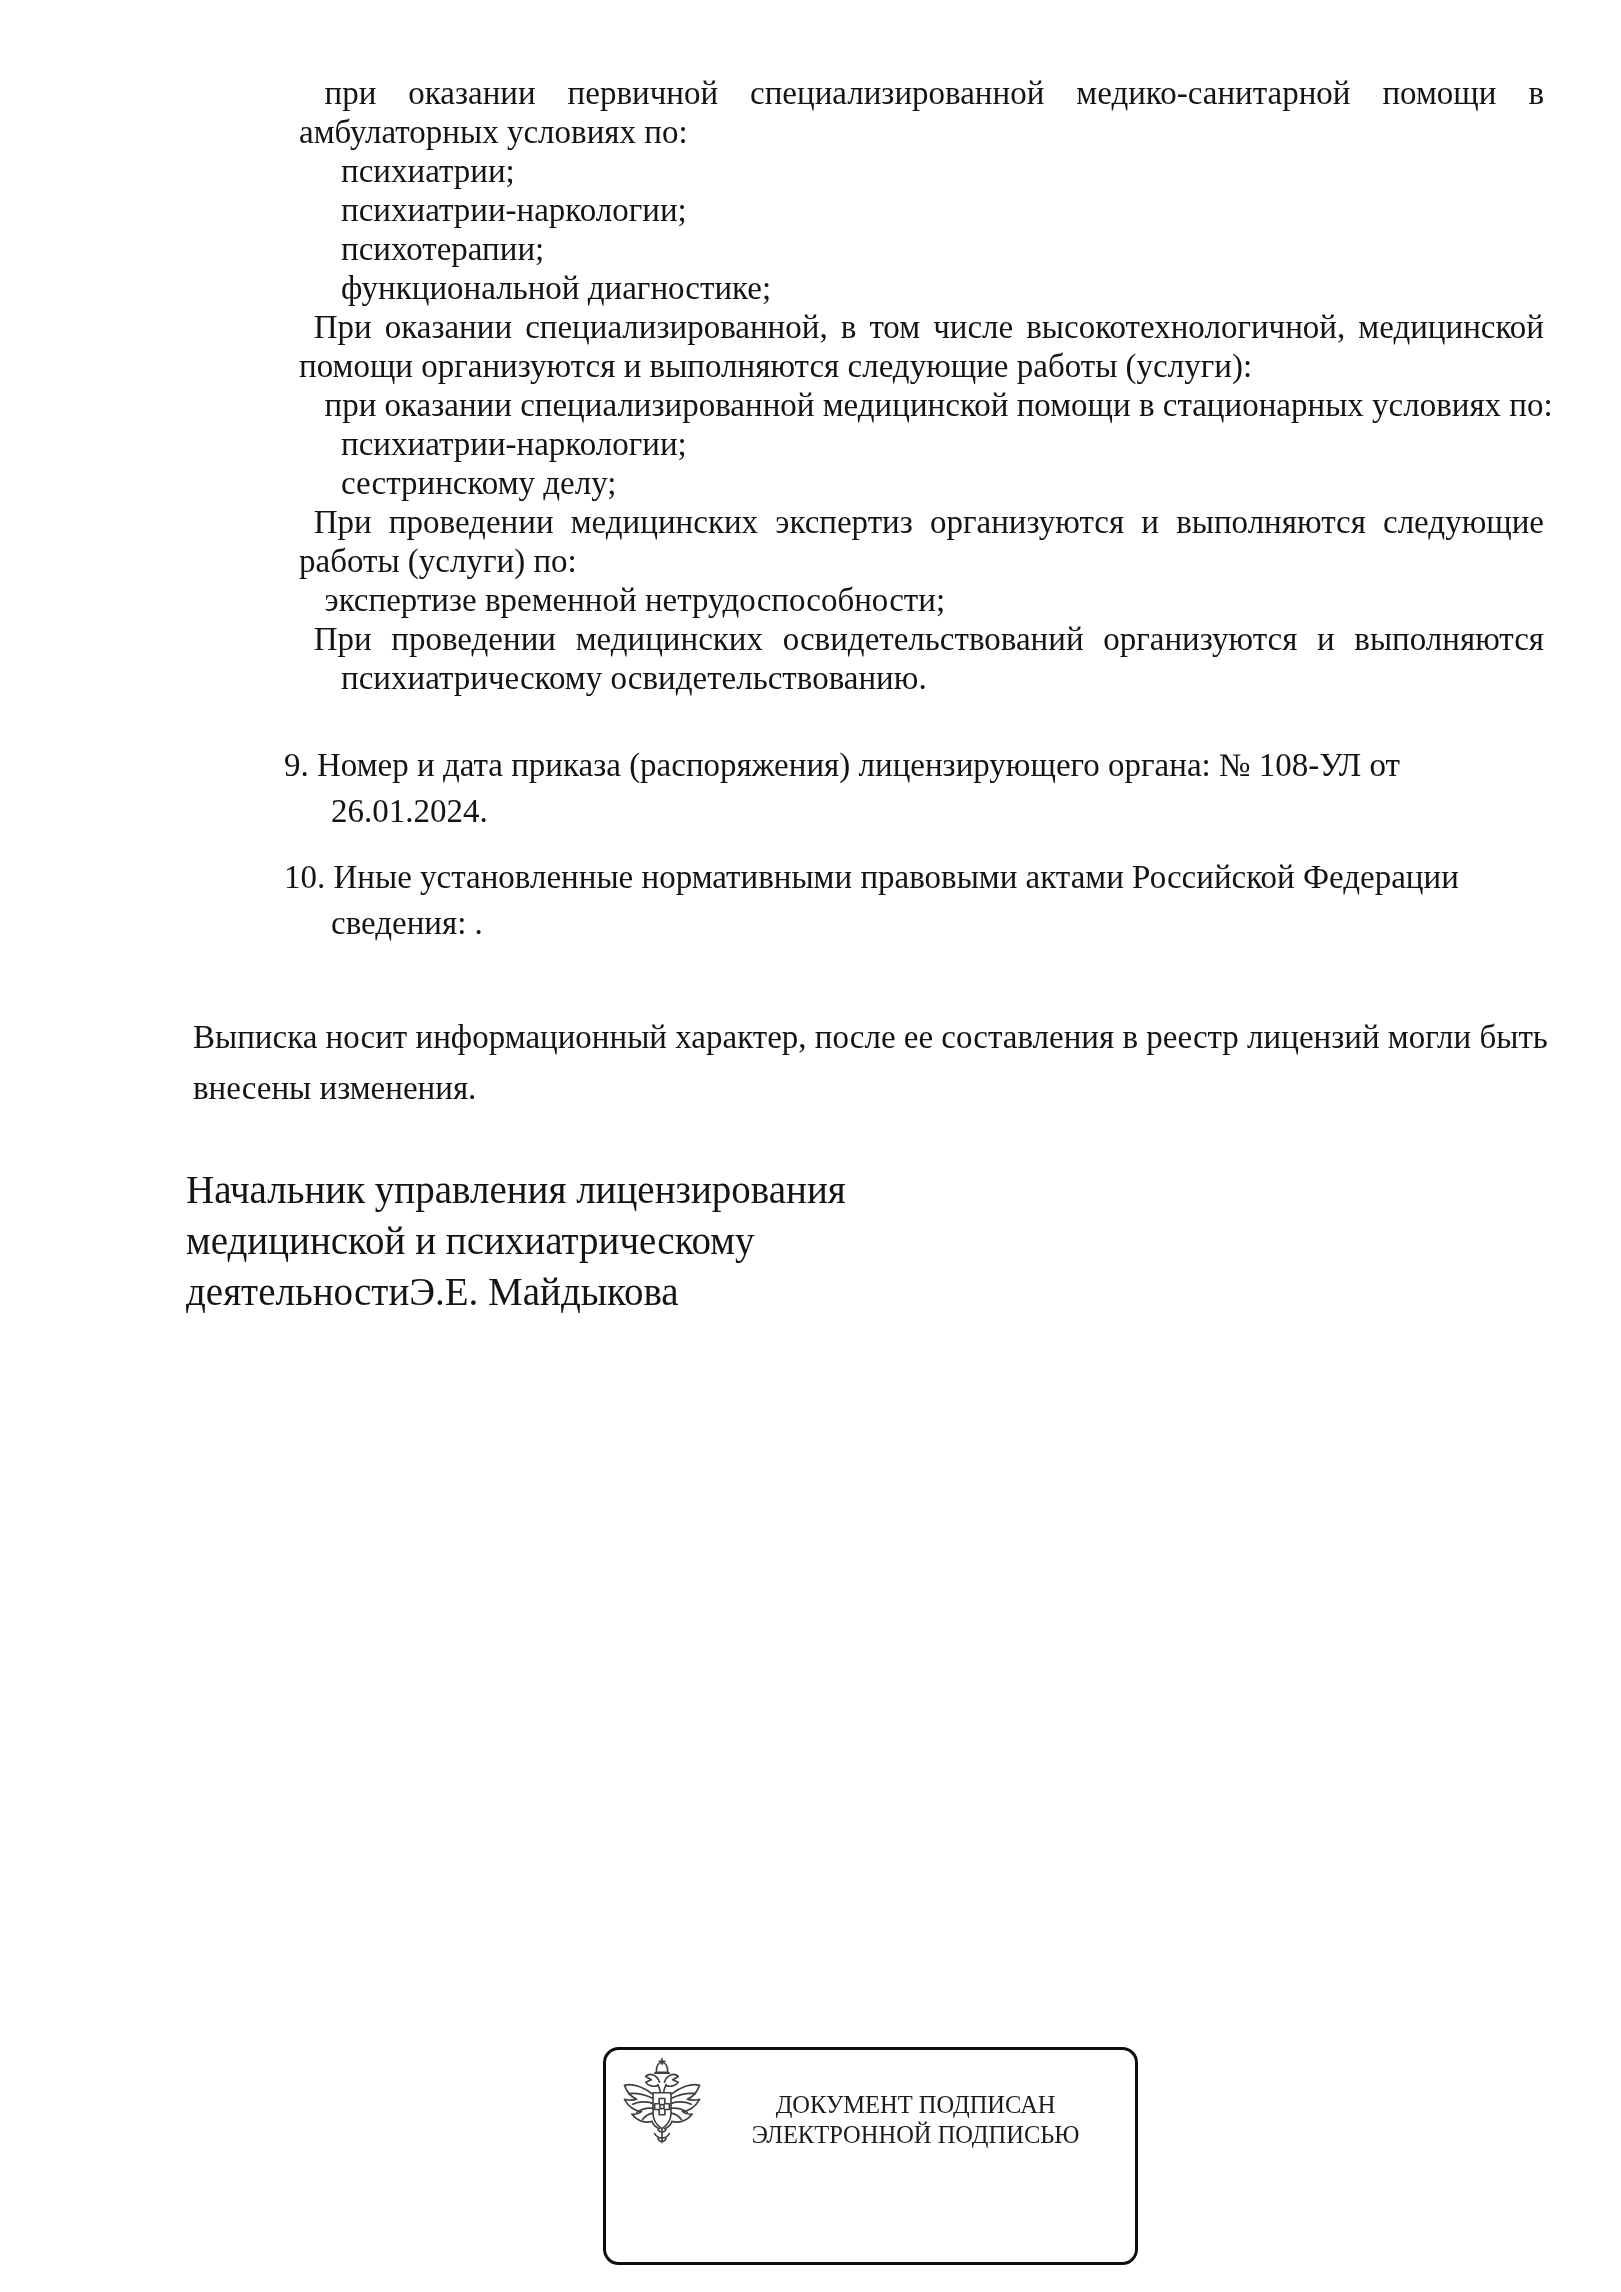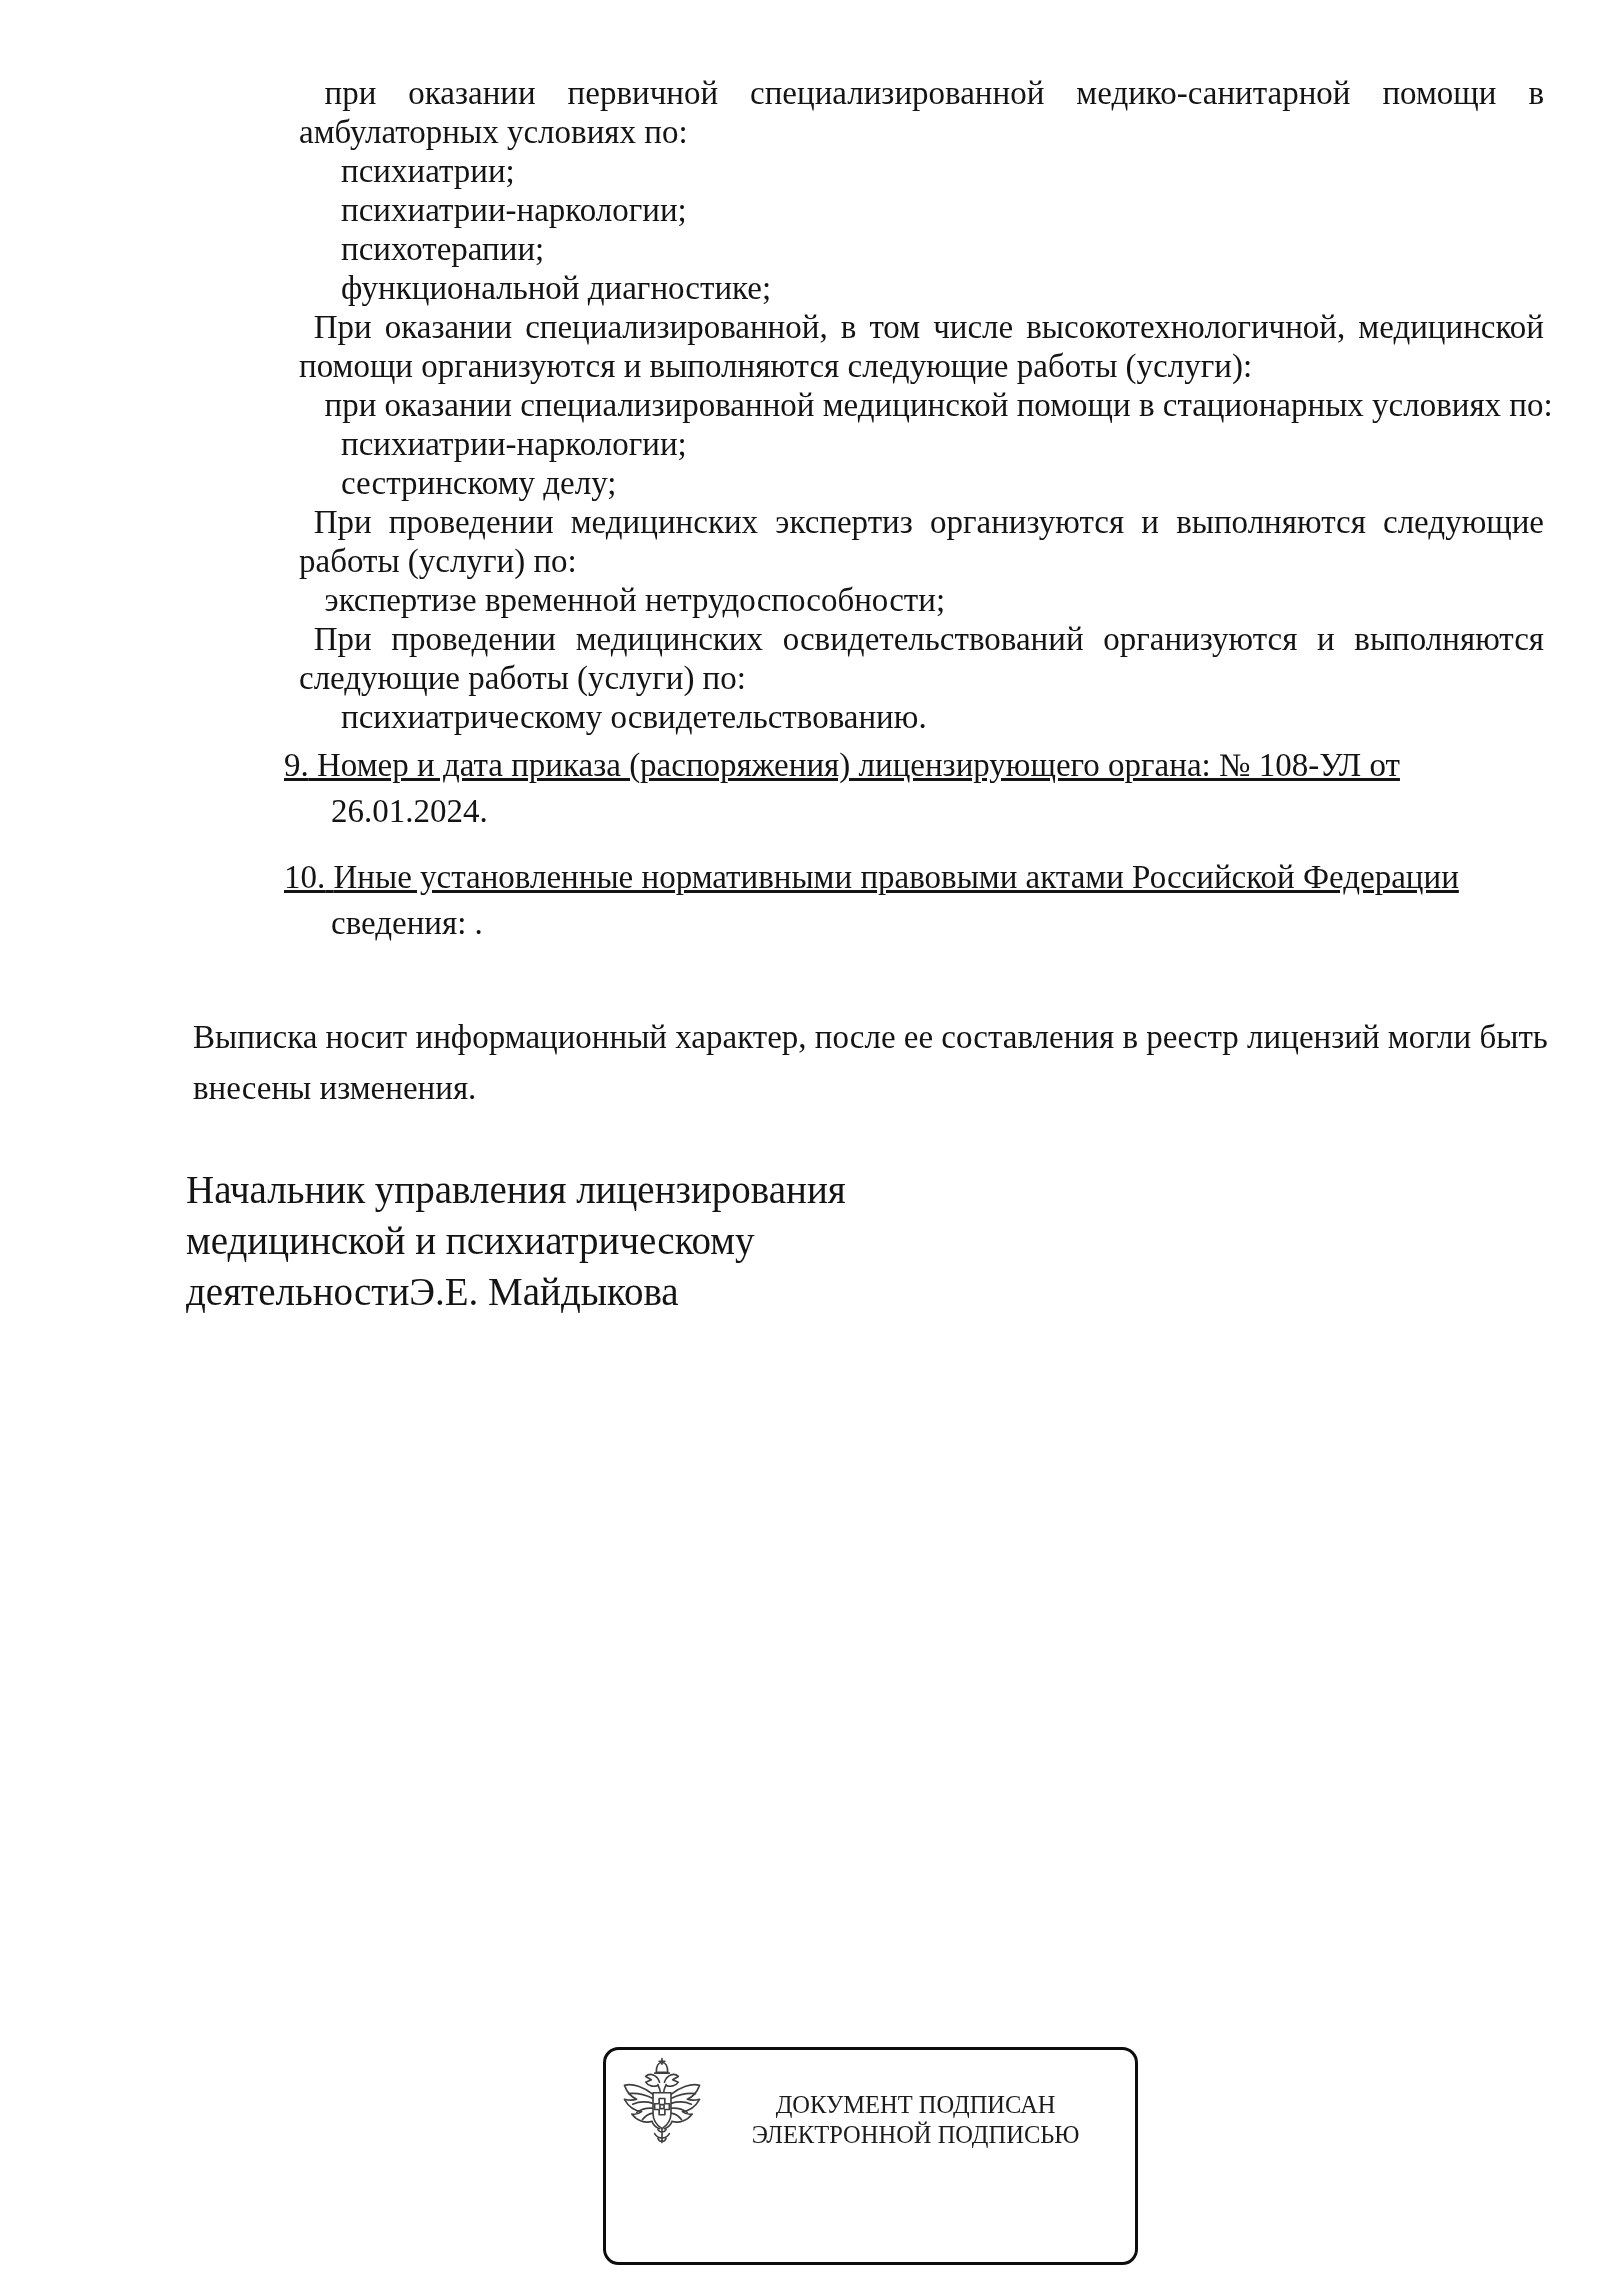--- a/index.html
+++ b/index.html
@@ -35,21 +35,21 @@
 
   
   .numbered {
     position: absolute;
     left: 284px; top: 742px;
     width: 1264px;
     font-size: 33px;
     line-height: 46px;
   }
   .num-item { margin-bottom: 19.6px; }
-  .nline.first { white-space: nowrap; text-decoration: underline; }
+  .nline.first { white-space: nowrap; }
   .nline.cont { padding-left: 47px; white-space: nowrap; }
 
   
   .notice {
     position: absolute;
     left: 193px; top: 1012px;
     width: 1353px;
     font-size: 33px;
     line-height: 51px;
   }
@@ -130,21 +130,20 @@
       <div class="line ind3">сестринскому делу;</div>
 
       <div class="line ind1 just">При проведении медицинских экспертиз организуются и выполняются следующие</div>
 
       <div class="line ind0">работы (услуги) по:</div>
 
       <div class="line ind2">экспертизе временной нетрудоспособности;</div>
 
       <div class="line ind1 just">При проведении медицинских освидетельствований организуются и выполняются</div>
 
-      <div class="line ind0">следующие работы (услуги) по:</div>
 
       <div class="line ind3">психиатрическому освидетельствованию.</div>
     </section>
 
   <section class="numbered">
 
       <div class="num-item">
         <div class="nline first"><span class="num">9.</span> <span>Номер и дата приказа (распоряжения) лицензирующего органа: № 108-УЛ от</span></div>
         <div class="nline cont">26.01.2024.</div>
       </div>

